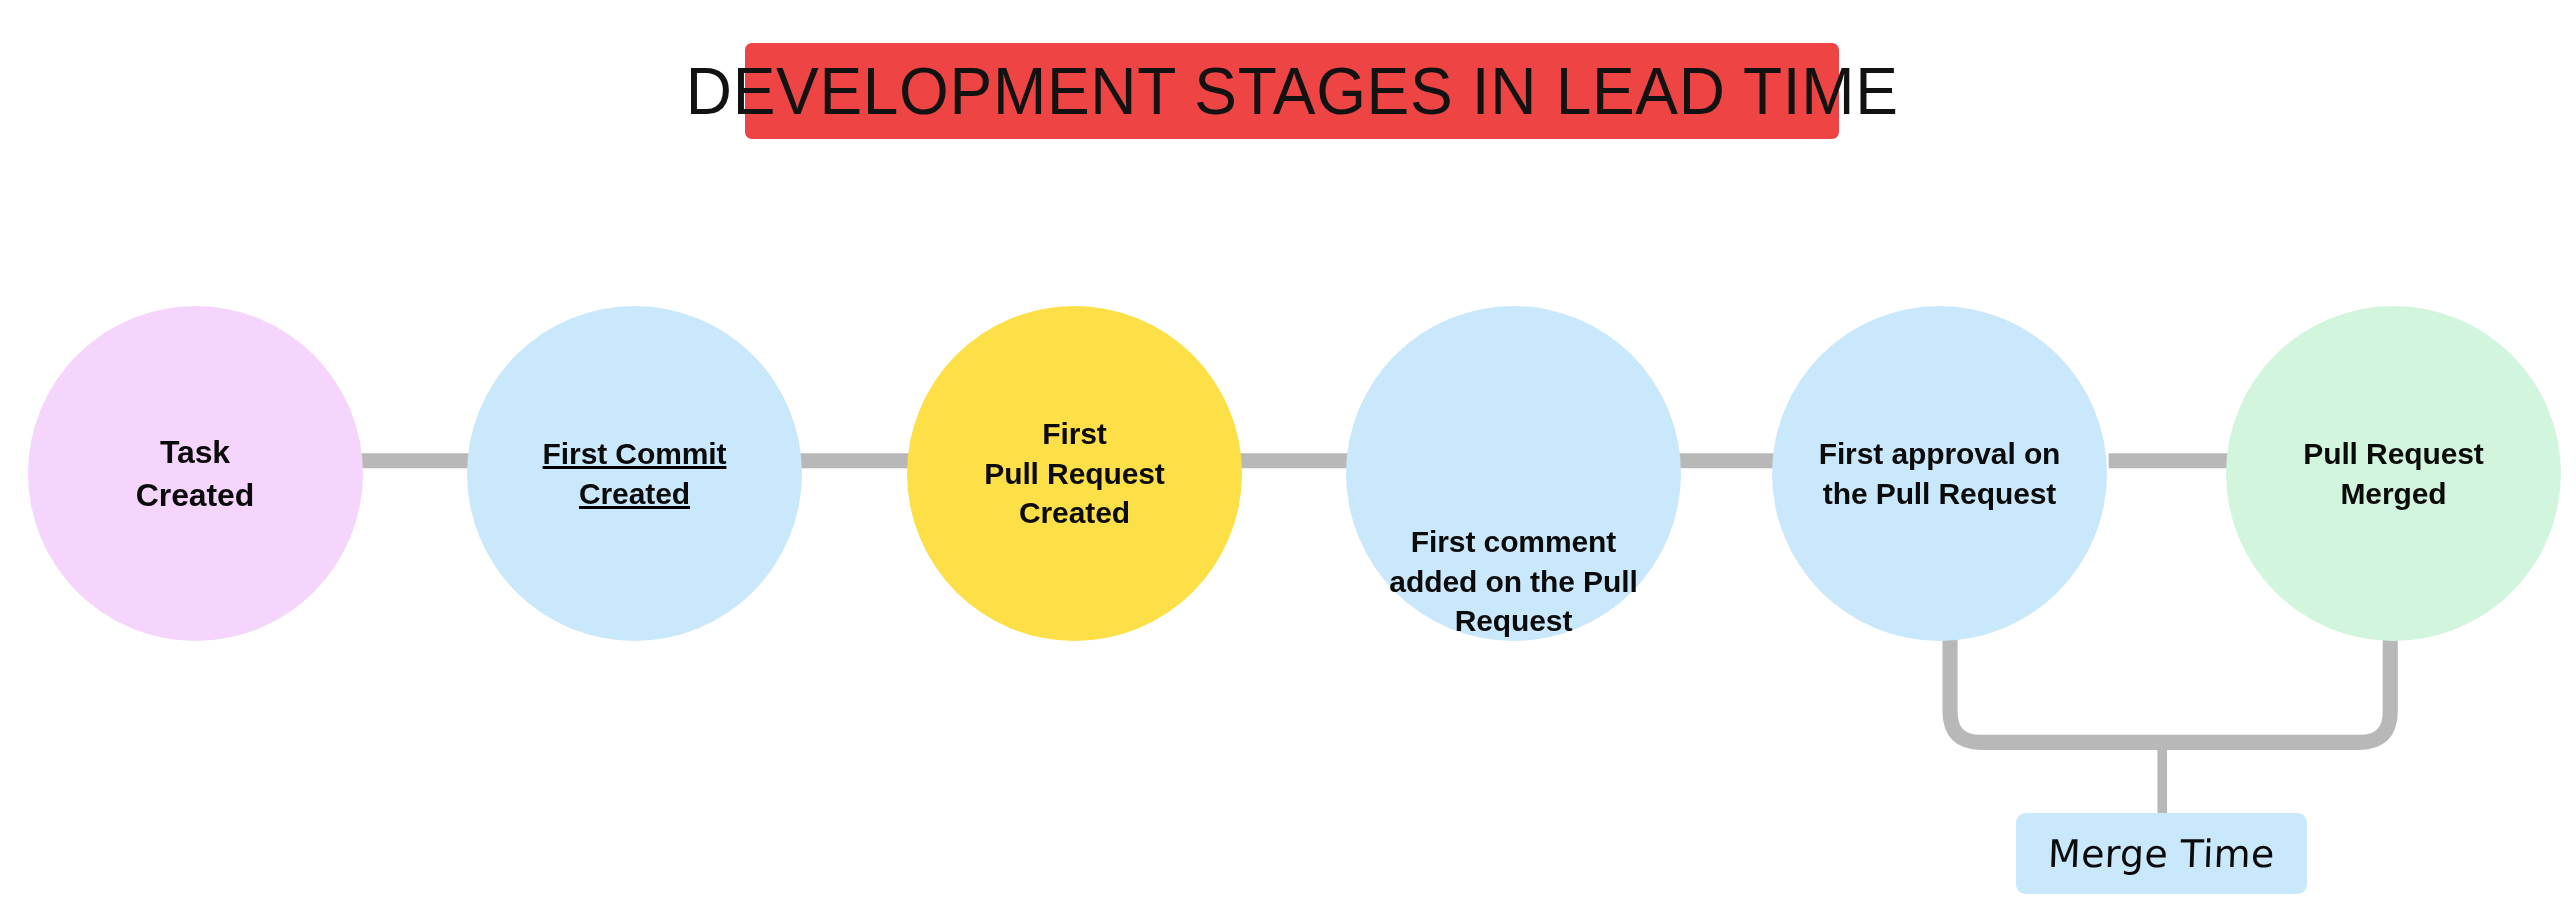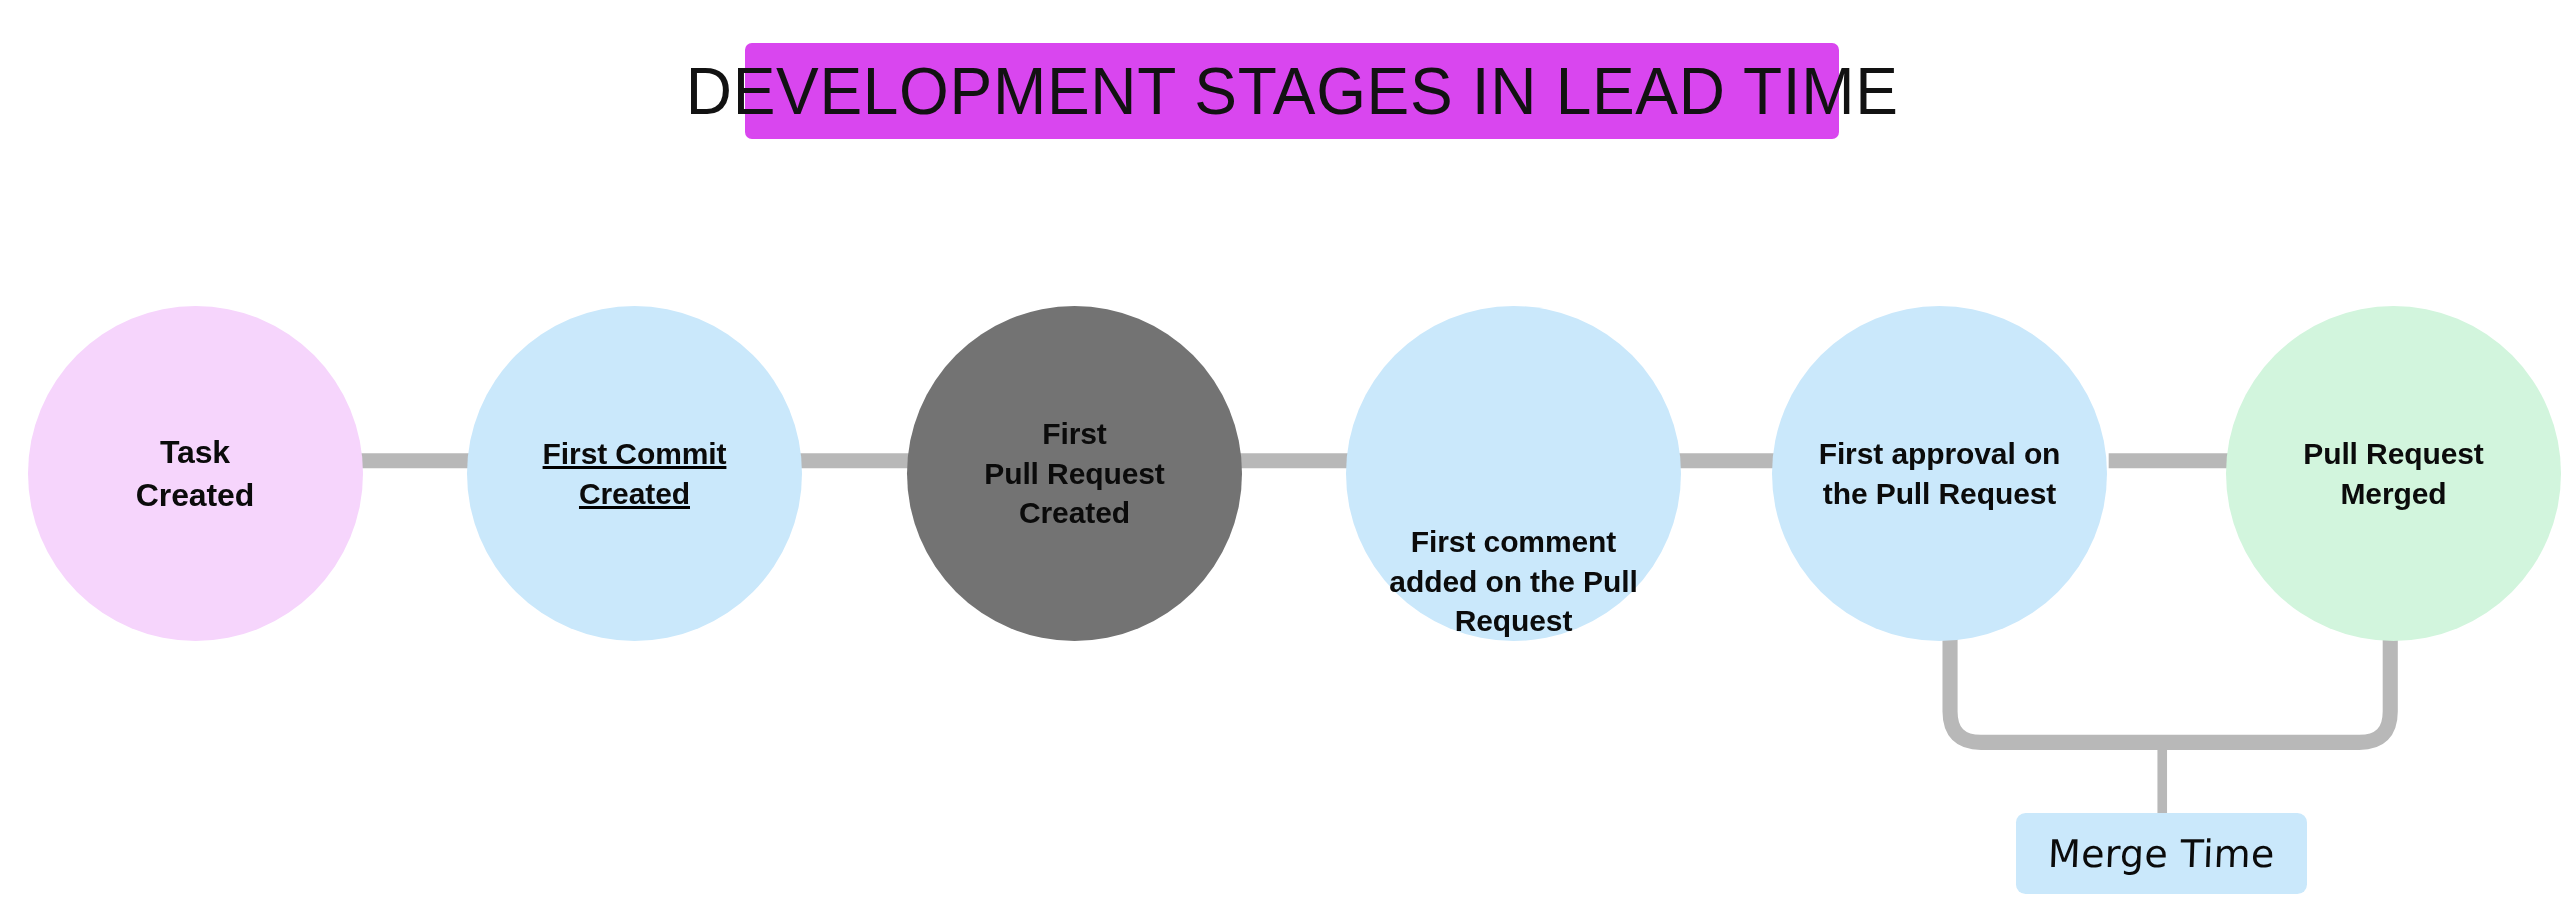--- a/index.html
+++ b/index.html
@@ -24,21 +24,21 @@
     height: 923px;
   }
 
   
   .title-banner {
     position: absolute;
     left: 745px;
     top: 43px;
     width: 1094px;
     height: 96px;
-    background: #d946ef;
+    background: #ef4444;
     border-radius: 6.9px;
     display: flex;
     align-items: center;
     justify-content: center;
     box-sizing: border-box;
   }
   .title-text {
     font-family: "Liberation Sans Narrow", "Liberation Sans", sans-serif;
     font-size: 66px;
     font-weight: 400;
@@ -77,21 +77,21 @@
     color: #0b0b0b;
     text-align: center;
     line-height: 1.32;
     white-space: pre-line;
     letter-spacing: -0.1px;
     width: 132%;
   }
 
   .stage.s0 { left: 27.5px;   top: 306px; background: #f6d5fc; }
   .stage.s1 { left: 467px;  top: 306px; background: #cae8fb; text-decoration: underline; }
-  .stage.s2 { left: 907px; top: 306px; background: #737373; justify-content: center; }
+  .stage.s2 { left: 907px; top: 306px; background: #fde047; justify-content: center; }
   .stage.s3 { left: 1346px; top: 306px; background: #cae8fb; align-items: flex-end; }
   .stage.s4 { left: 1772px; top: 306px; background: #cae8fb; }
   .stage.s5 { left: 2226px; top: 306px; background: #d2f5dd; }
 
   .stage.s0 .stage-label { font-size: 32px; width: 90%; }
   .stage.s1 .stage-label { font-size: 30px; width: 100%; }
   .stage.s2 .stage-label { font-size: 30px; width: 100%; }
   .stage.s3 .stage-label { font-size: 30px; width: 118%; }
   .stage.s4 .stage-label { font-size: 30px; width: 122%; }
   .stage.s5 .stage-label { font-size: 30px; width: 104%; }

